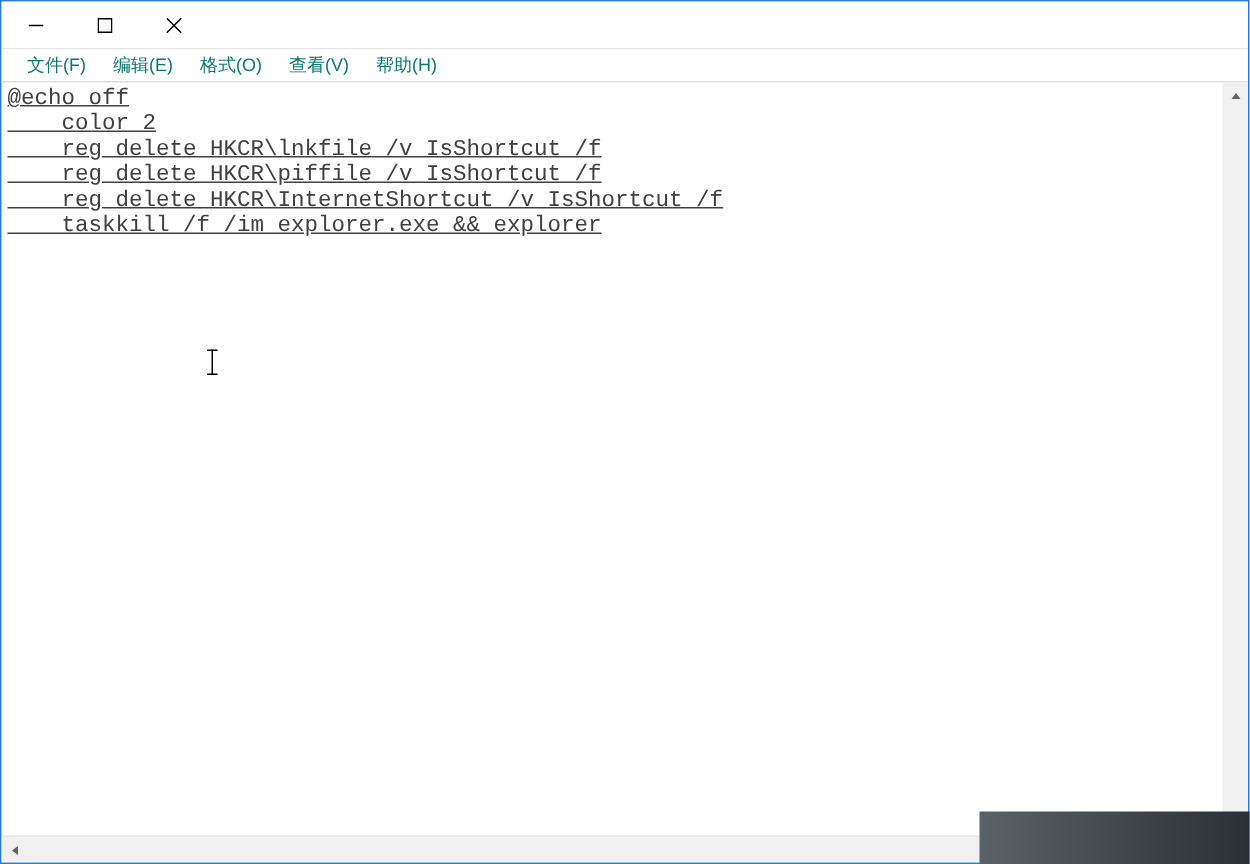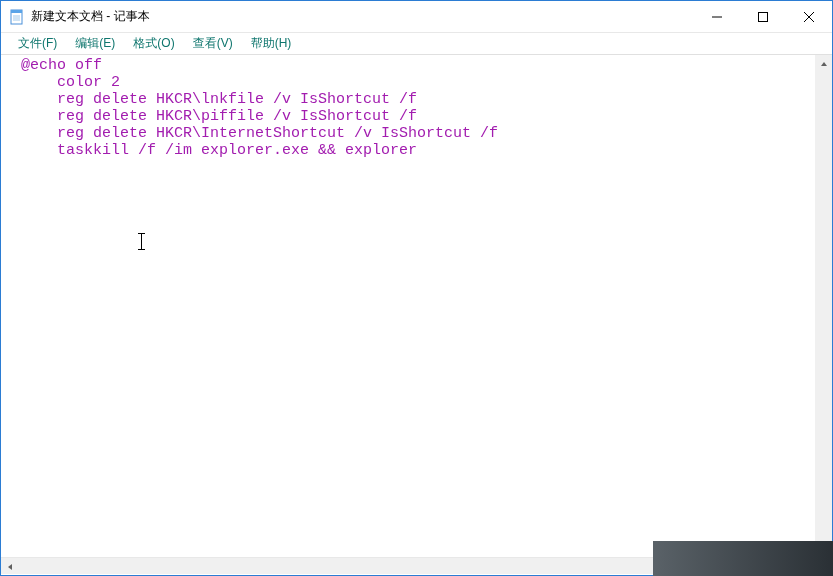--- a/index.html
+++ b/index.html
@@ -64,30 +64,31 @@
       padding: 2px 9px;
       cursor: pointer;
     }
     .editor-wrap {
       position: relative;
       height: calc(100% - 54px - 18px);
     }
     .editor {
       width: calc(100% - 17px);
       height: 100%;
-      padding: 2px 20px;
+      padding: 2px 4px;
       font-family: "Courier New", "NSimSun", monospace;
       font-size: 15px;
       line-height: 17px;
-      color: #a21caf;
+      color: #404040;
       white-space: pre;
       overflow: hidden;
       outline: none;
       border: none;
       resize: none;
+      text-decoration: underline;
     }
     .cursor {
       position: absolute;
       width: 1px;
       height: 17px;
       background: #000;
       left: 140px;
       top: 178px;
     }
     .cursor::before, .cursor::after {
@@ -146,32 +147,20 @@
       width: 180px;
       height: 35px;
       background: linear-gradient(90deg, #5a6268 0%, #2a3035 100%);
       z-index: 5;
     }
   </style>
 </head>
 <body>
 
 <div class="titlebar">
-  <div class="titlebar-left">
-    <span class="app-icon">
-      <svg viewBox="0 0 16 16">
-        <rect x="2" y="1" width="11" height="14" fill="#fff" stroke="#4a90d9" stroke-width="1"></rect>
-        <rect x="2" y="1" width="11" height="3" fill="#5aa4e8"></rect>
-        <line x1="4" y1="7" x2="11" y2="7" stroke="#a0c8ea" stroke-width="1"></line>
-        <line x1="4" y1="9" x2="11" y2="9" stroke="#a0c8ea" stroke-width="1"></line>
-        <line x1="4" y1="11" x2="11" y2="11" stroke="#a0c8ea" stroke-width="1"></line>
-      </svg>
-    </span>
-    <span class="title-text">新建文本文档 - 记事本</span>
-  </div>
   <div class="window-controls">
     <div class="win-ctrl">
       <svg viewBox="0 0 10 10">
           <line x1="0" y1="5" x2="10" y2="5" stroke="#000" stroke-width="1"></line>
         </svg>
     </div>
     <div class="win-ctrl">
       <svg viewBox="0 0 10 10">
           <rect x="0.5" y="0.5" width="9" height="9" fill="none" stroke="#000" stroke-width="1"></rect>
         </svg>

